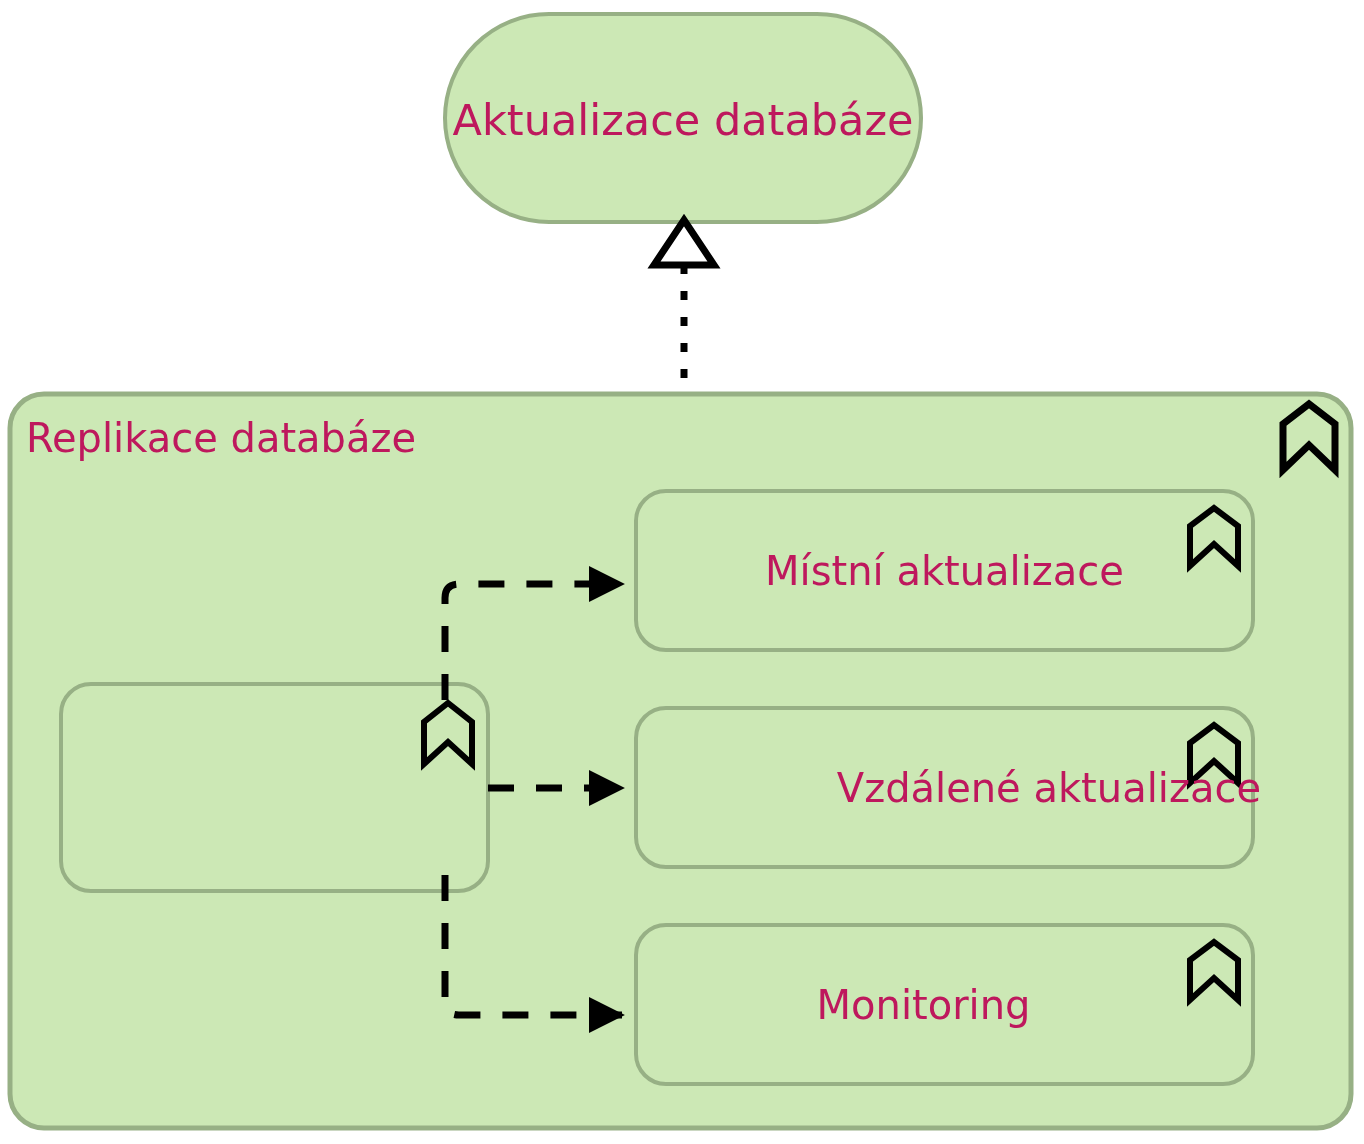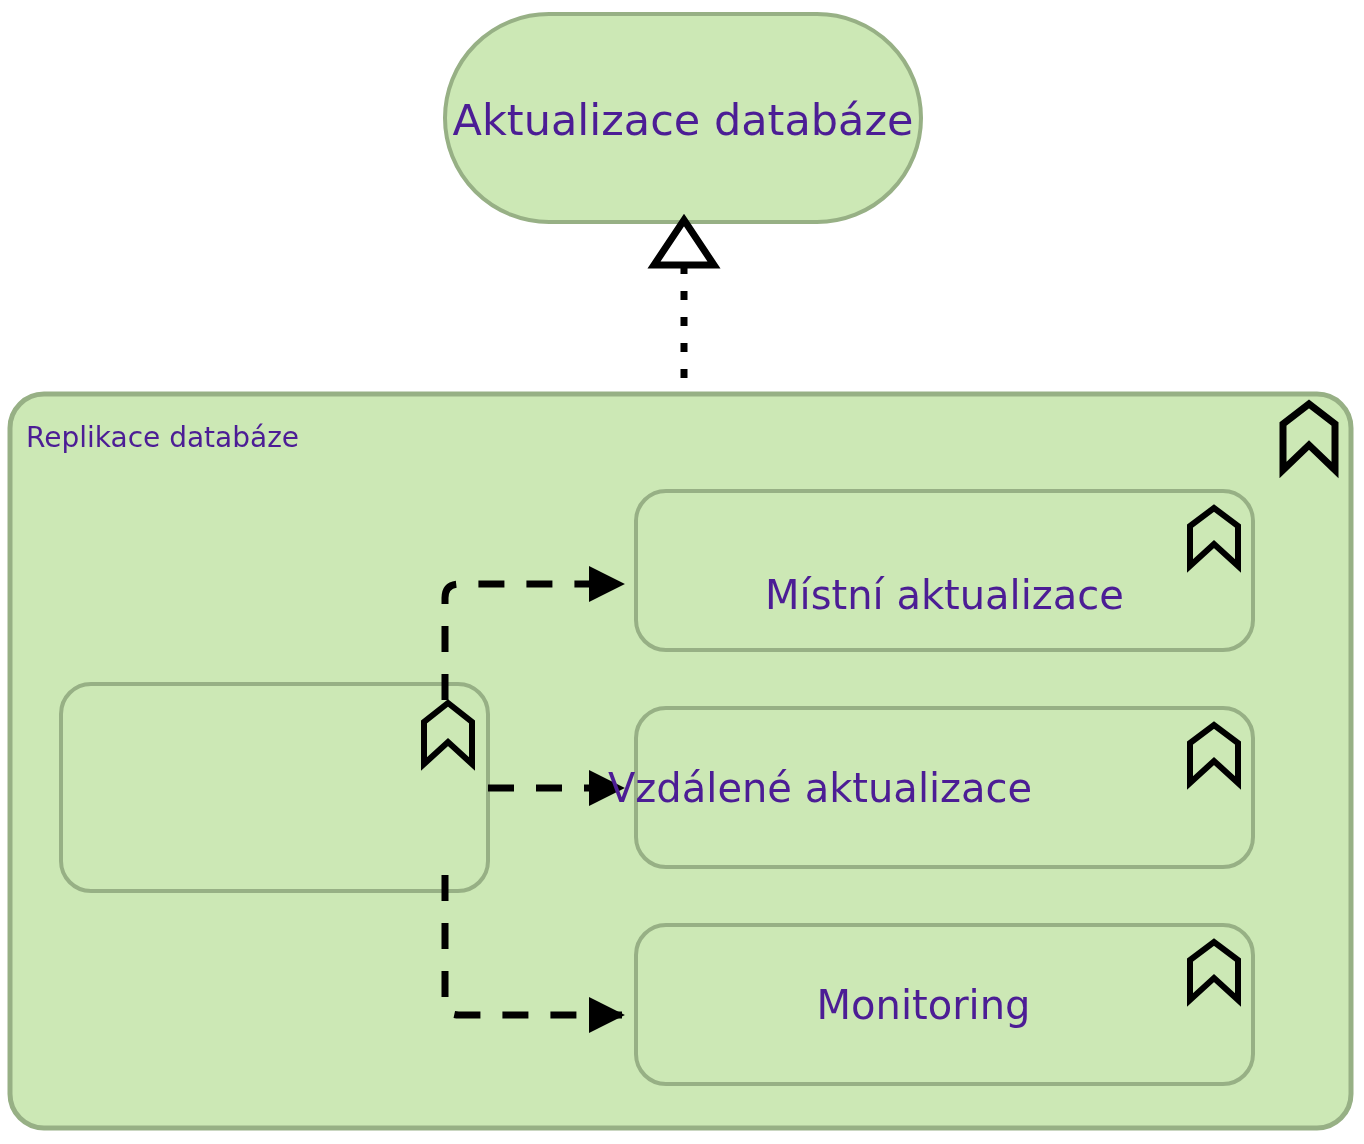--- a/index.html
+++ b/index.html
@@ -19,30 +19,30 @@
   }
   .svg-layer {
     position: absolute;
     left: 0;
     top: 0;
     width: 1364px;
     height: 1144px;
   }
   .node-label {
     position: absolute;
-    color: #4c1d95;
+    color: #be185d;
     white-space: nowrap;
     pointer-events: none;
   }
   .label-service {
     font-size: 43px;
     line-height: 43px;
   }
   .label-container {
-    font-size: 28px;
+    font-size: 40px;
     line-height: 40px;
   }
   .label-function {
     font-size: 40px;
     line-height: 40px;
   }
 </style>
 </head>
 <body>
 
@@ -98,20 +98,20 @@
       <path d="M 488 788 L 622 788" fill="none" stroke="#000000" stroke-width="7" stroke-dasharray="26 22" stroke-linecap="butt" marker-end="url(#solid-arrow)"></path>
 
       <path d="M 445 875 L 445 1001 Q 445 1015 459 1015 L 622 1015" fill="none" stroke="#000000" stroke-width="7" stroke-dasharray="26 22" stroke-linecap="butt" marker-end="url(#solid-arrow)"></path>
     </g>
   </svg>
 
   <div class="node-label label-service" style="left:445px; top:99px; width:476px; text-align:center;">Aktualizace databáze</div>
 
   <div class="node-label label-container" style="left:26px; top:418px; text-align:left;">Replikace databáze</div>
 
-  <div class="node-label label-function" style="left:636px; top:575px; width:617px; text-align:center;">Místní aktualizace</div>
+  <div class="node-label label-function" style="left:636px; top:551px; width:617px; text-align:center;">Místní aktualizace</div>
 
-  <div class="node-label label-function" style="left:608px; top:768px; width:617px; text-align:left;">Vzdálené aktualizace</div>
+  <div class="node-label label-function" style="left:644px; top:768px; width:617px; text-align:right;">Vzdálené aktualizace</div>
 
   <div class="node-label label-function" style="left:615px; top:985px; width:617px; text-align:center;">Monitoring</div>
 
 
 </div>
 
 </body></html>

